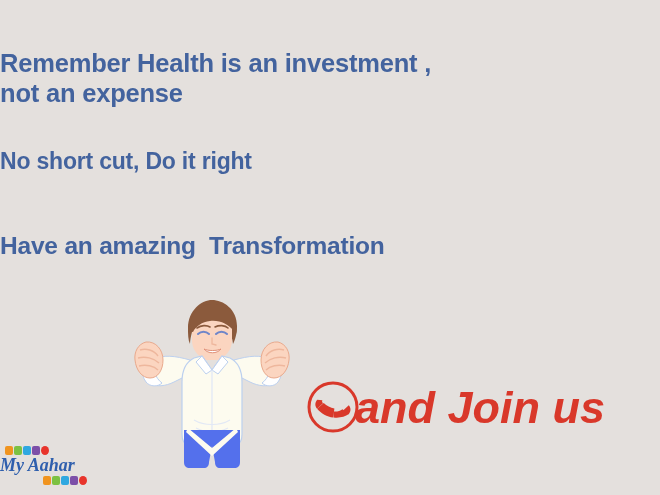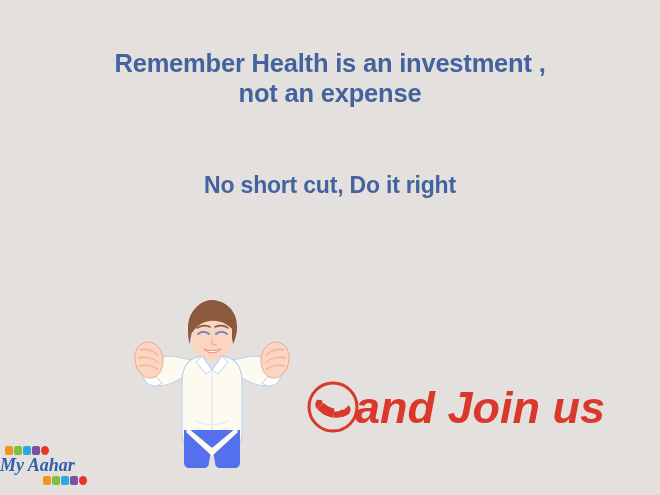--- a/index.html
+++ b/index.html
@@ -19,33 +19,33 @@
     height: 495px;
     background: #e4e0dd;
     overflow: hidden;
   }
 
   
   .text-block {
     position: absolute;
     left: 0;
     width: 660px;
-    text-align: center;
+    text-align: left;
     color: #43639e;
     font-weight: bold;
     letter-spacing: -0.2px;
     white-space: pre;
     line-height: 1.18;
   }
   #headline {
     top: 48px;
     font-size: 25.5px;
   }
   #line-short-cut {
-    top: 172px;
+    top: 148px;
     font-size: 23px;
   }
   #line-transformation {
     top: 232px;
     font-size: 24.5px;
   }
 
   
   #illustration {
     position: absolute;
@@ -117,20 +117,21 @@
 </head>
 <body>
 
 <div id="poster">
 
   <div class="text-block" id="headline">Remember Health is an investment ,
 not an expense</div>
 
   <div class="text-block" id="line-short-cut">No short cut, Do it right</div>
 
+  <div class="text-block" id="line-transformation">Have an amazing  Transformation</div>
 
   <svg id="illustration" viewBox="0 0 168 172">
 
     <path d="M62 62 C48 58 34 56 26 62 C19 68 17 78 22 84 C27 90 38 88 46 84 L62 76 Z" fill="#fdfbef" stroke="#bcd0ef" stroke-width="1"></path>
 
     <path d="M20 60 C14 64 12 76 18 84 C22 89 30 89 34 85 C27 80 24 70 27 62 Z" fill="#ffffff" stroke="#bcd0ef" stroke-width="1"></path>
 
     <path d="M18 44 C10 46 6 54 7 62 C8 72 14 80 22 80 C30 80 35 72 35 62 C35 52 28 43 18 44 Z" fill="#fbd5c0" stroke="#e9a98c" stroke-width="1"></path>
     <path d="M12 52 C18 50 26 52 30 58" fill="none" stroke="#eeb79d" stroke-width="1.4"></path>
     <path d="M10 60 C17 58 26 60 31 65" fill="none" stroke="#eeb79d" stroke-width="1.4"></path>

